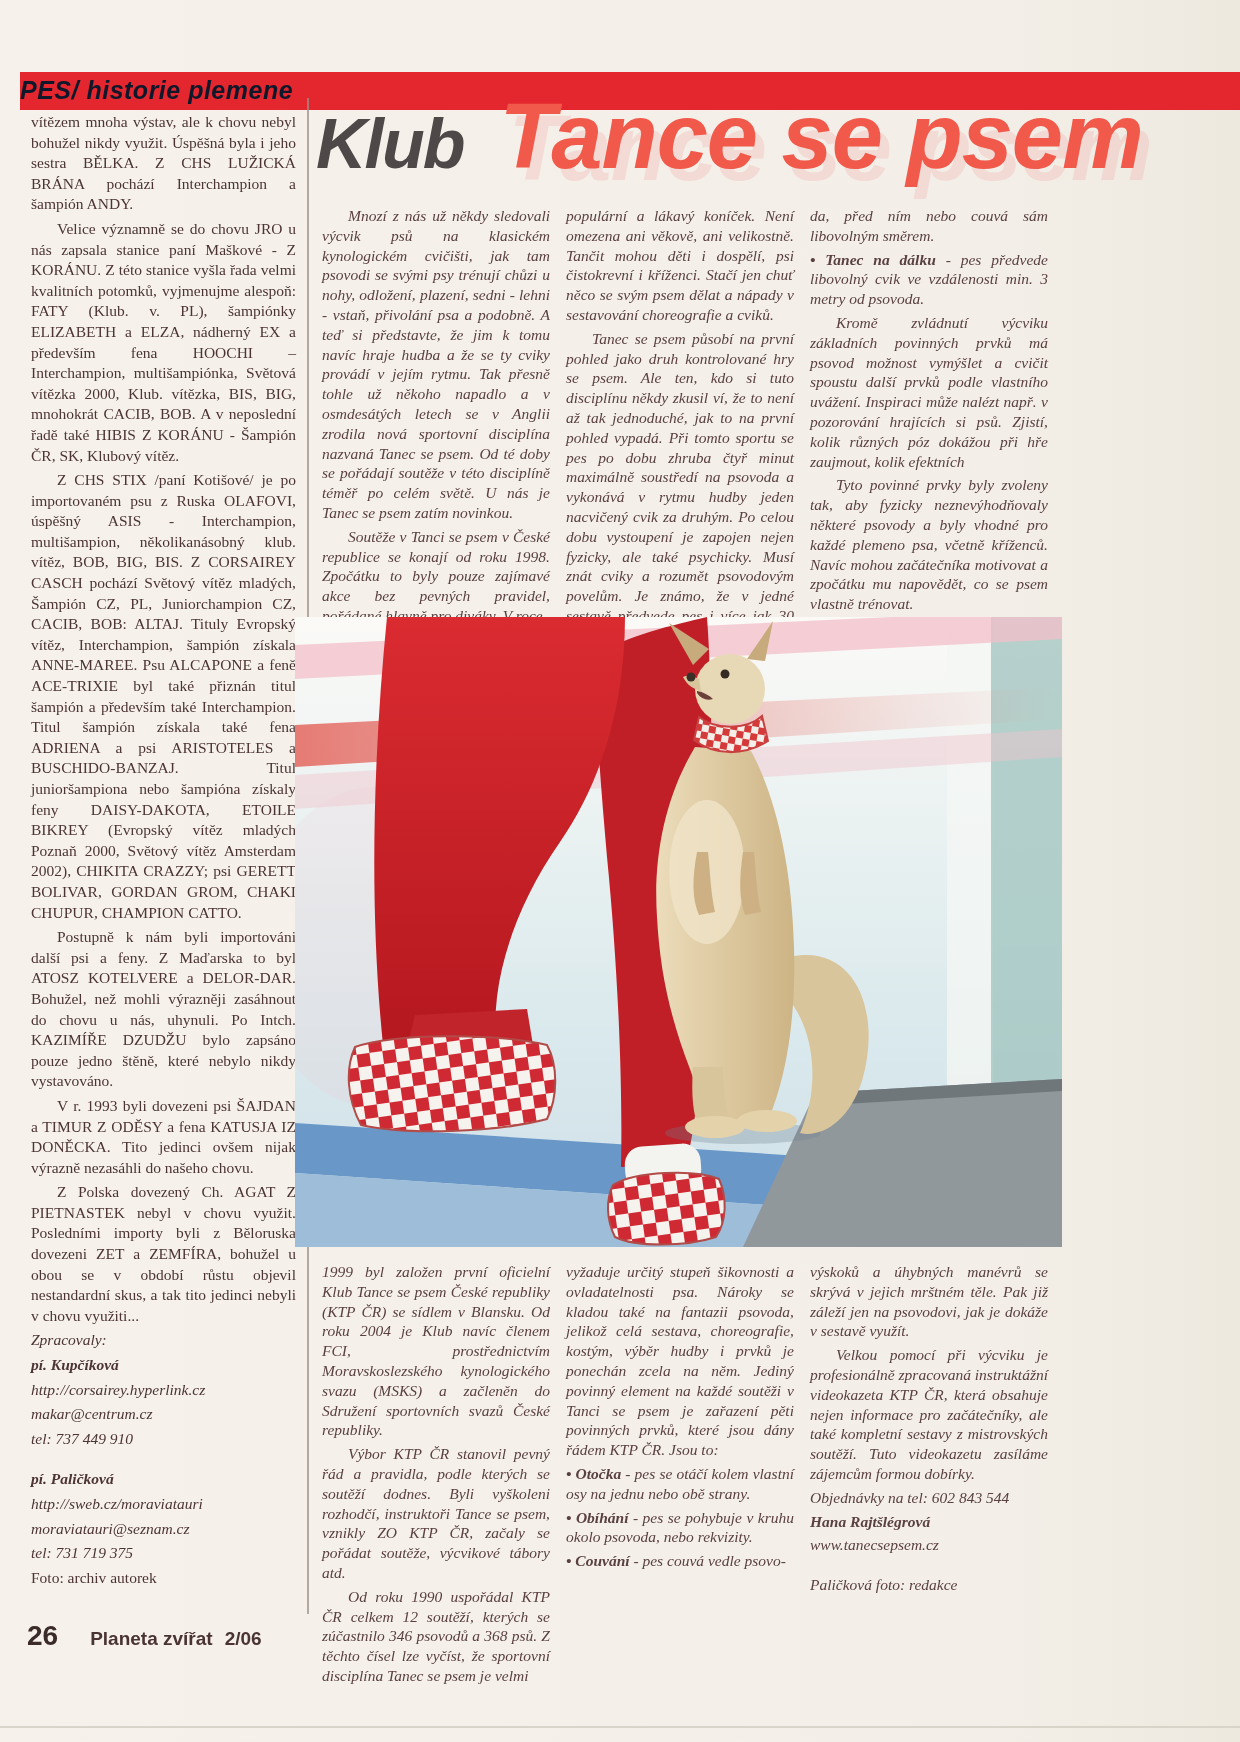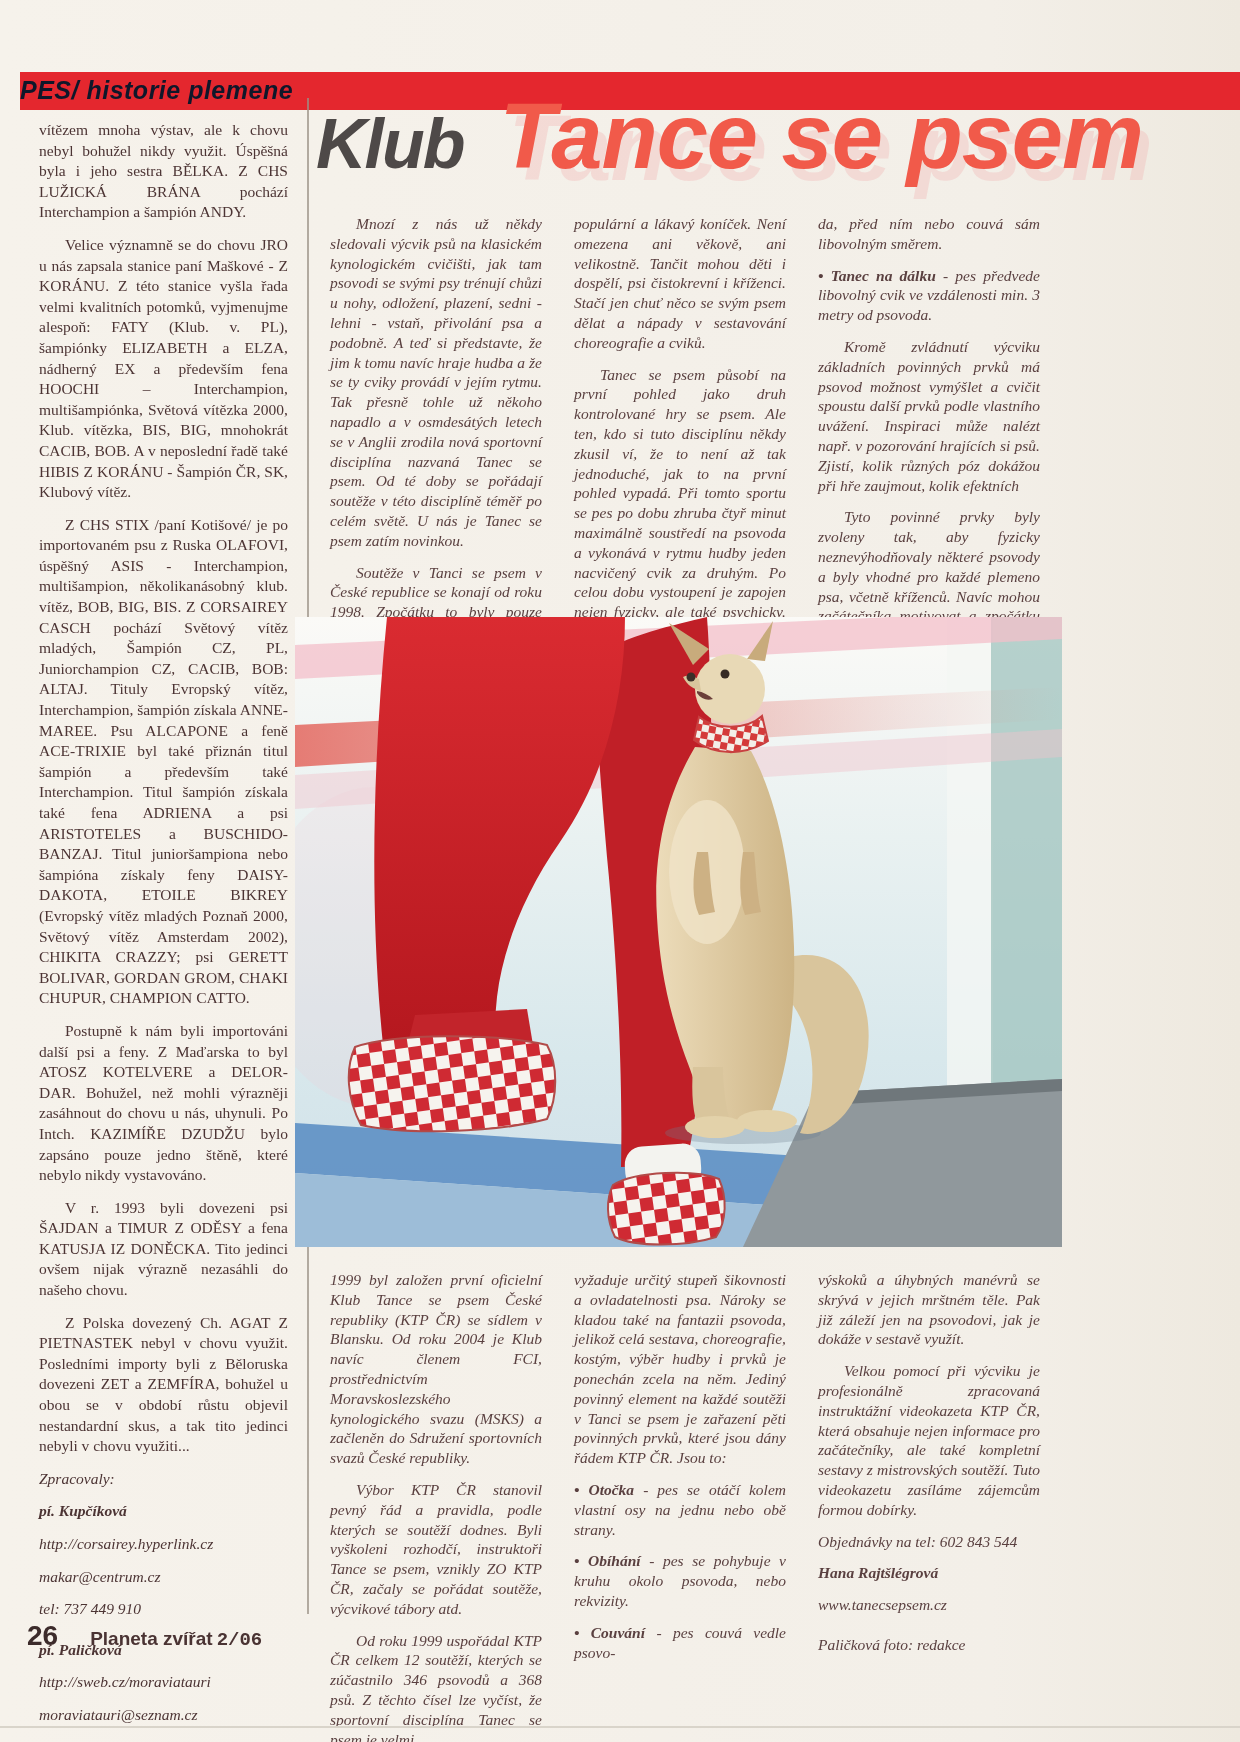--- a/index.html
+++ b/index.html
@@ -30,21 +30,21 @@
   }
   .headline .klub{font-size:70px;color:#4e4948;letter-spacing:-2px;}
   .headline .red{
     font-size:92px;color:#f15a4a;margin-left:36px;letter-spacing:-1px;
     text-shadow:9px 12px 0 rgba(243,170,170,.30);
   }
   
   .vrule{position:absolute;left:307px;top:98px;width:2px;height:1516px;background:#9b9287;opacity:.75;}
   
   .col{position:absolute;text-align:justify;font-size:15.5px;line-height:20.6px;}
-  .col p{margin:12px;}
+  .col p{margin:4px;}
   .col .ind{text-indent:26px;}
   .col1{left:27px;top:108px;width:273px;color:#4c3434;}
   .italic-col{font-style:italic;color:#5a4040;line-height:19.8px;}
   .c2{left:318px;width:236px;}
   .c3{left:562px;width:236px;}
   .c4{left:806px;width:246px;}
   .top-col{top:202px;}
   .bot-col{top:1258px;}
   .credits{font-style:italic;}
   .credits .bold{font-weight:bold;}
@@ -55,21 +55,21 @@
   .photo{position:absolute;left:295px;top:617px;width:767px;height:630px;}
   .photo svg{display:block;width:100%;height:100%;}
   
   .footer{
     position:absolute;left:27px;top:1620px;
     display:flex;align-items:baseline;
     font-family:"Liberation Sans", sans-serif;font-weight:bold;color:#4a3333;
   }
   .footer .num{font-size:28px;color:#3c2b2b;}
   .footer .mag{font-size:19px;margin-left:32px;}
-  .footer .issue{font-size:19px;margin-left:4px;font-family:Liberation Mono, monospace;}
+  .footer .issue{font-size:19px;margin-left:12px;}
   .bottom-line{position:absolute;left:0;top:1726px;width:100%;height:2px;background:#d9d4ca;}
 </style>
 </head>
 <body>
 
 <div class="page">
 
   <div class="kicker">
     <span>PES/ historie plemene</span>
   </div>
@@ -196,21 +196,21 @@
       <path d="M402,76 C406,82 412,84 418,82 C414,78 408,75 402,74 Z" fill="#6b3f3a"></path>
       <circle cx="430" cy="57" r="4.5" fill="#352a24"></circle>
 
       <path d="M404,100 C420,113 452,113 467,99 L473,124 C449,139 420,139 399,123 Z" fill="url(#chkS)" stroke="#c84040" stroke-width="2"></path>
     </svg>
   </div>
 
   <div class="col italic-col c2 bot-col">
     <p>1999 byl založen první oficielní Klub Tance se psem České republiky (KTP ČR) se sídlem v Blansku. Od roku 2004 je Klub navíc členem FCI, prostřednictvím Moravskoslezského kynologického svazu (MSKS) a začleněn do Sdružení sportovních svazů České republiky.</p>
     <p class="ind">Výbor KTP ČR stanovil pevný řád a pravidla, podle kterých se soutěží dodnes. Byli vyškoleni rozhodčí, instruktoři Tance se psem, vznikly ZO KTP ČR, začaly se pořádat soutěže, výcvikové tábory atd.</p>
-    <p class="ind">Od roku 1999 uspořádal KTP ČR celkem 12 soutěží, kterých se zúčastnilo 346 psovodů a 368 psů. Z těchto čísel lze vyčíst, že sportovní disciplína Tanec se psem je velmi</p>
+    <p class="ind">Od roku 1990 uspořádal KTP ČR celkem 12 soutěží, kterých se zúčastnilo 346 psovodů a 368 psů. Z těchto čísel lze vyčíst, že sportovní disciplína Tanec se psem je velmi</p>
   </div>
 
   <div class="col italic-col c3 bot-col">
     <p>vyžaduje určitý stupeň šikovnosti a ovladatelnosti psa. Nároky se kladou také na fantazii psovoda, jelikož celá sestava, choreografie, kostým, výběr hudby i prvků je ponechán zcela na něm. Jediný povinný element na každé soutěži v Tanci se psem je zařazení pěti povinných prvků, které jsou dány řádem KTP ČR. Jsou to:</p>
     <p class="bullet"><b>• Otočka</b><span> - pes se otáčí kolem vlastní osy na jednu nebo obě strany.</span></p>
     <p class="bullet"><b>• Obíhání</b><span> - pes se pohybuje v kruhu okolo psovoda, nebo rekvizity.</span></p>
     <p class="bullet"><b>• Couvání</b><span> - pes couvá vedle psovo-</span></p>
   </div>
 
   <div class="col italic-col c4 bot-col">

